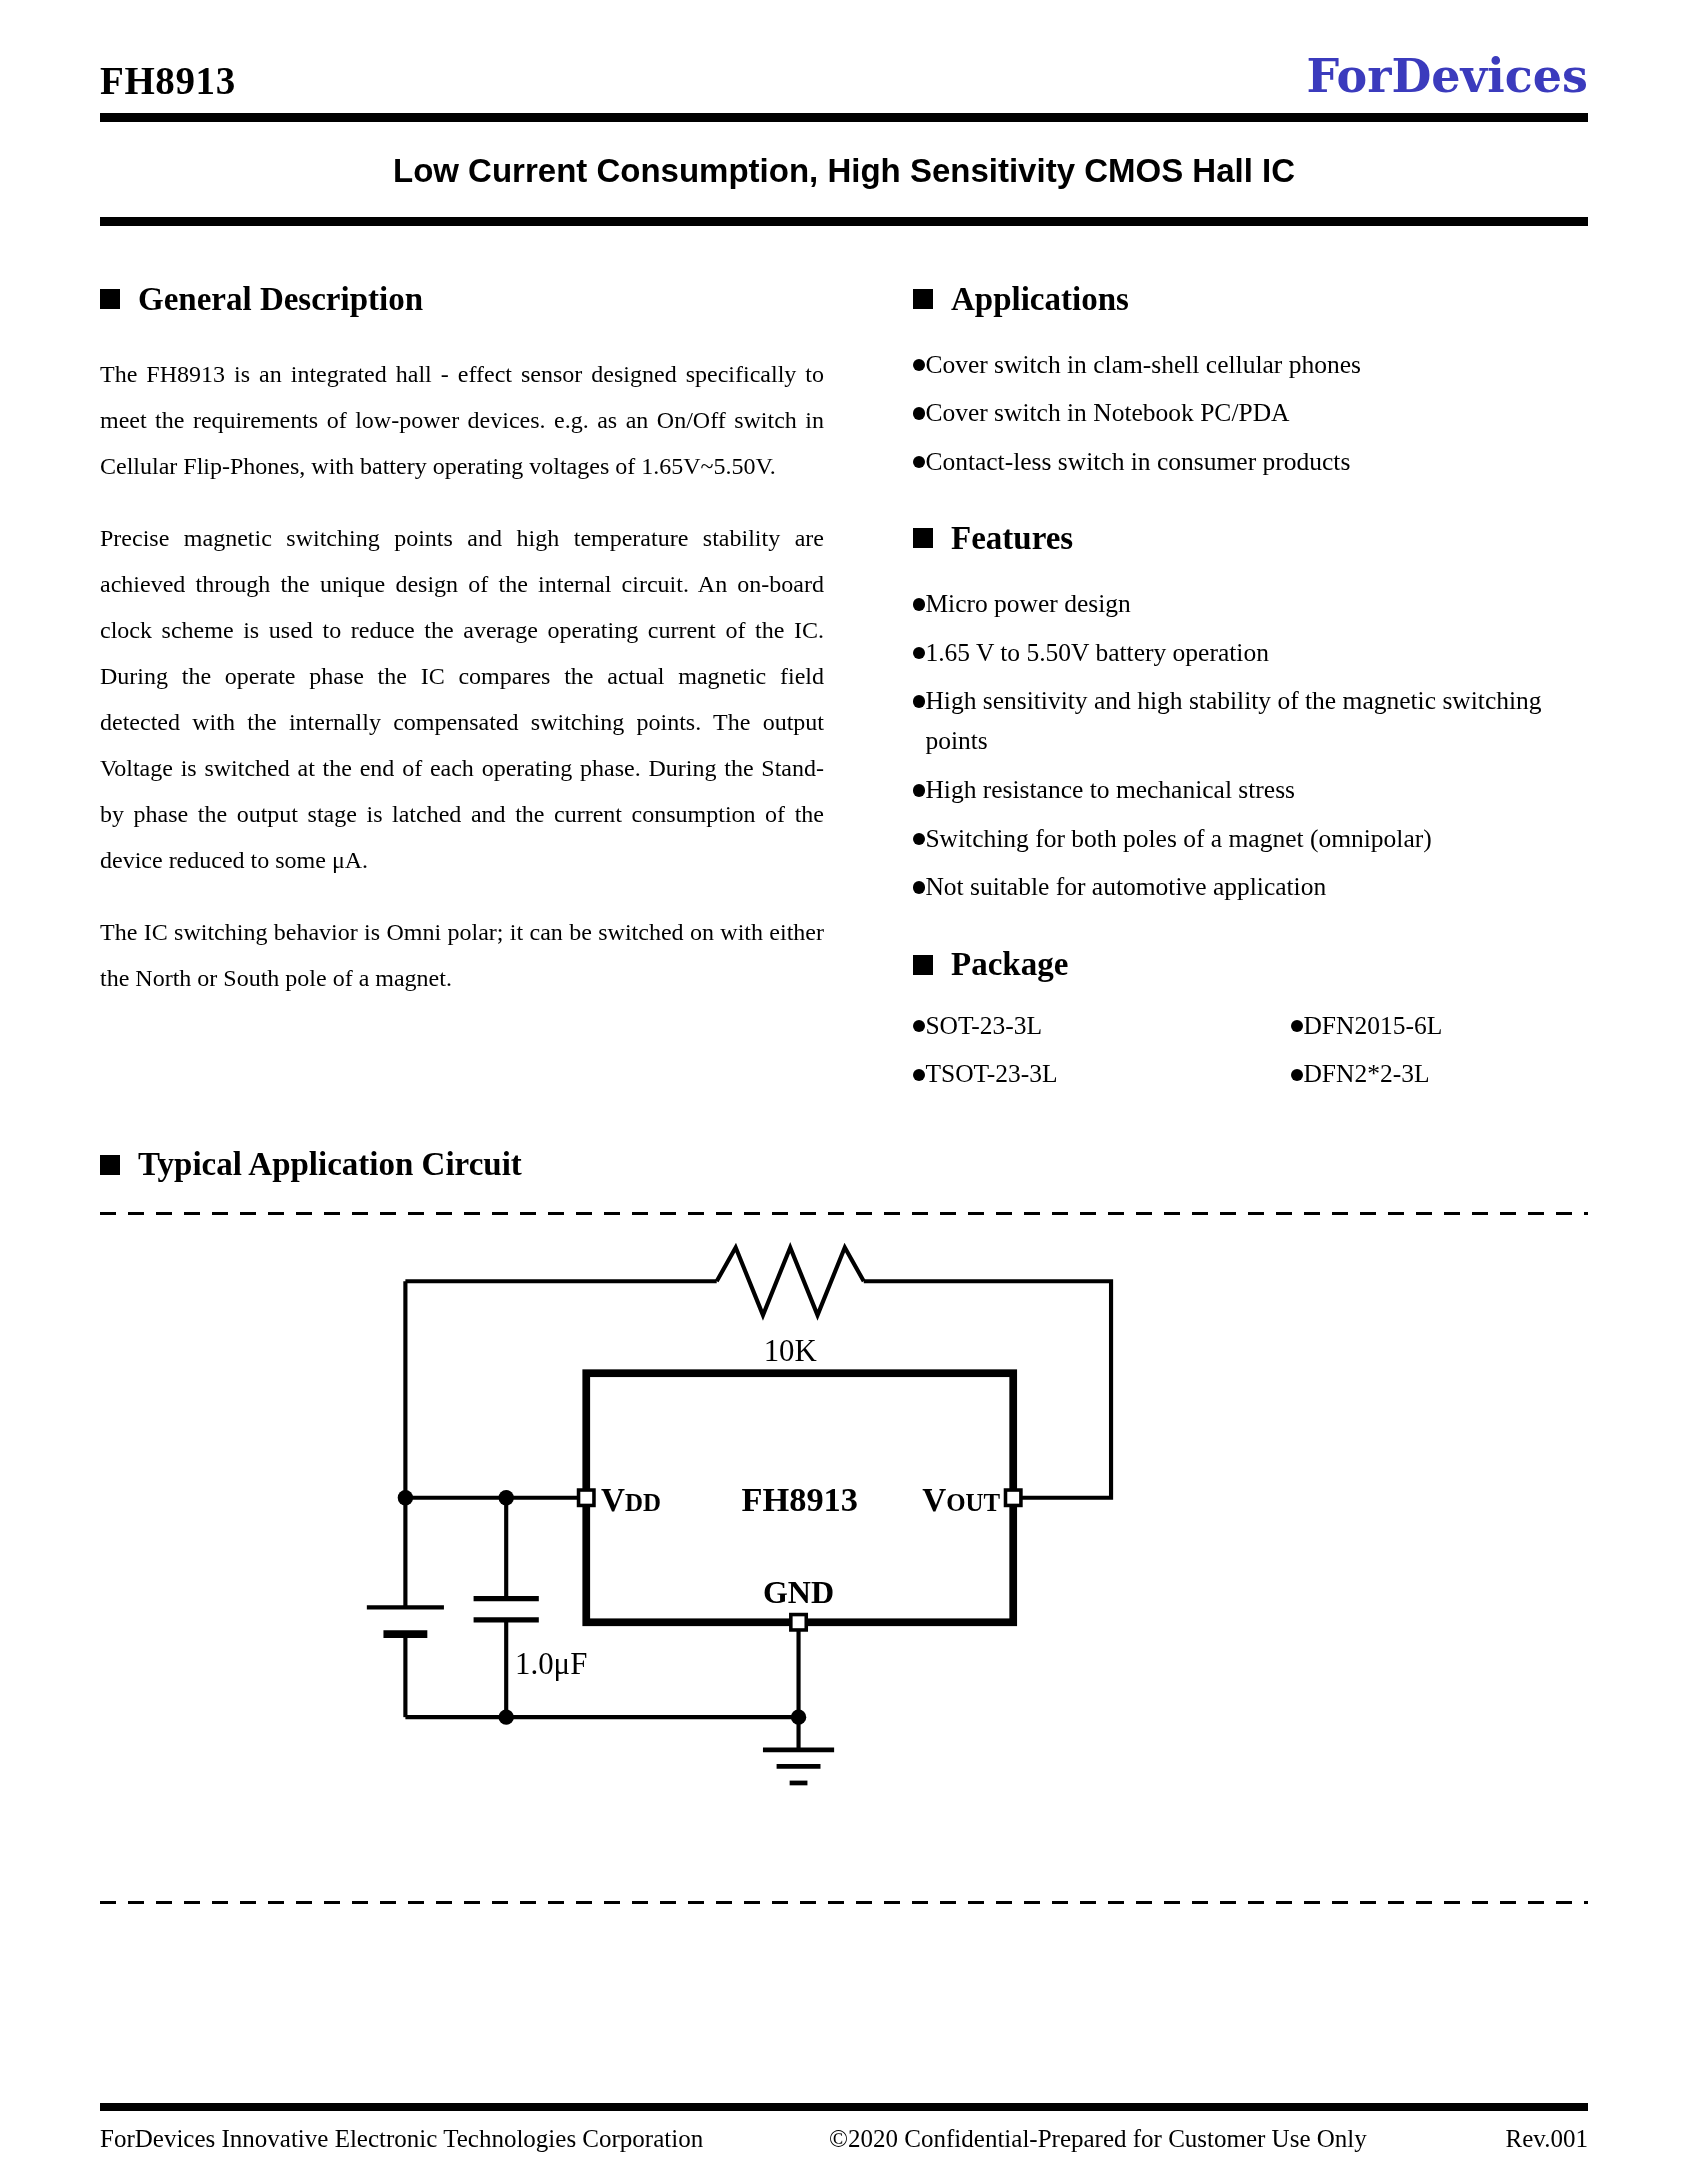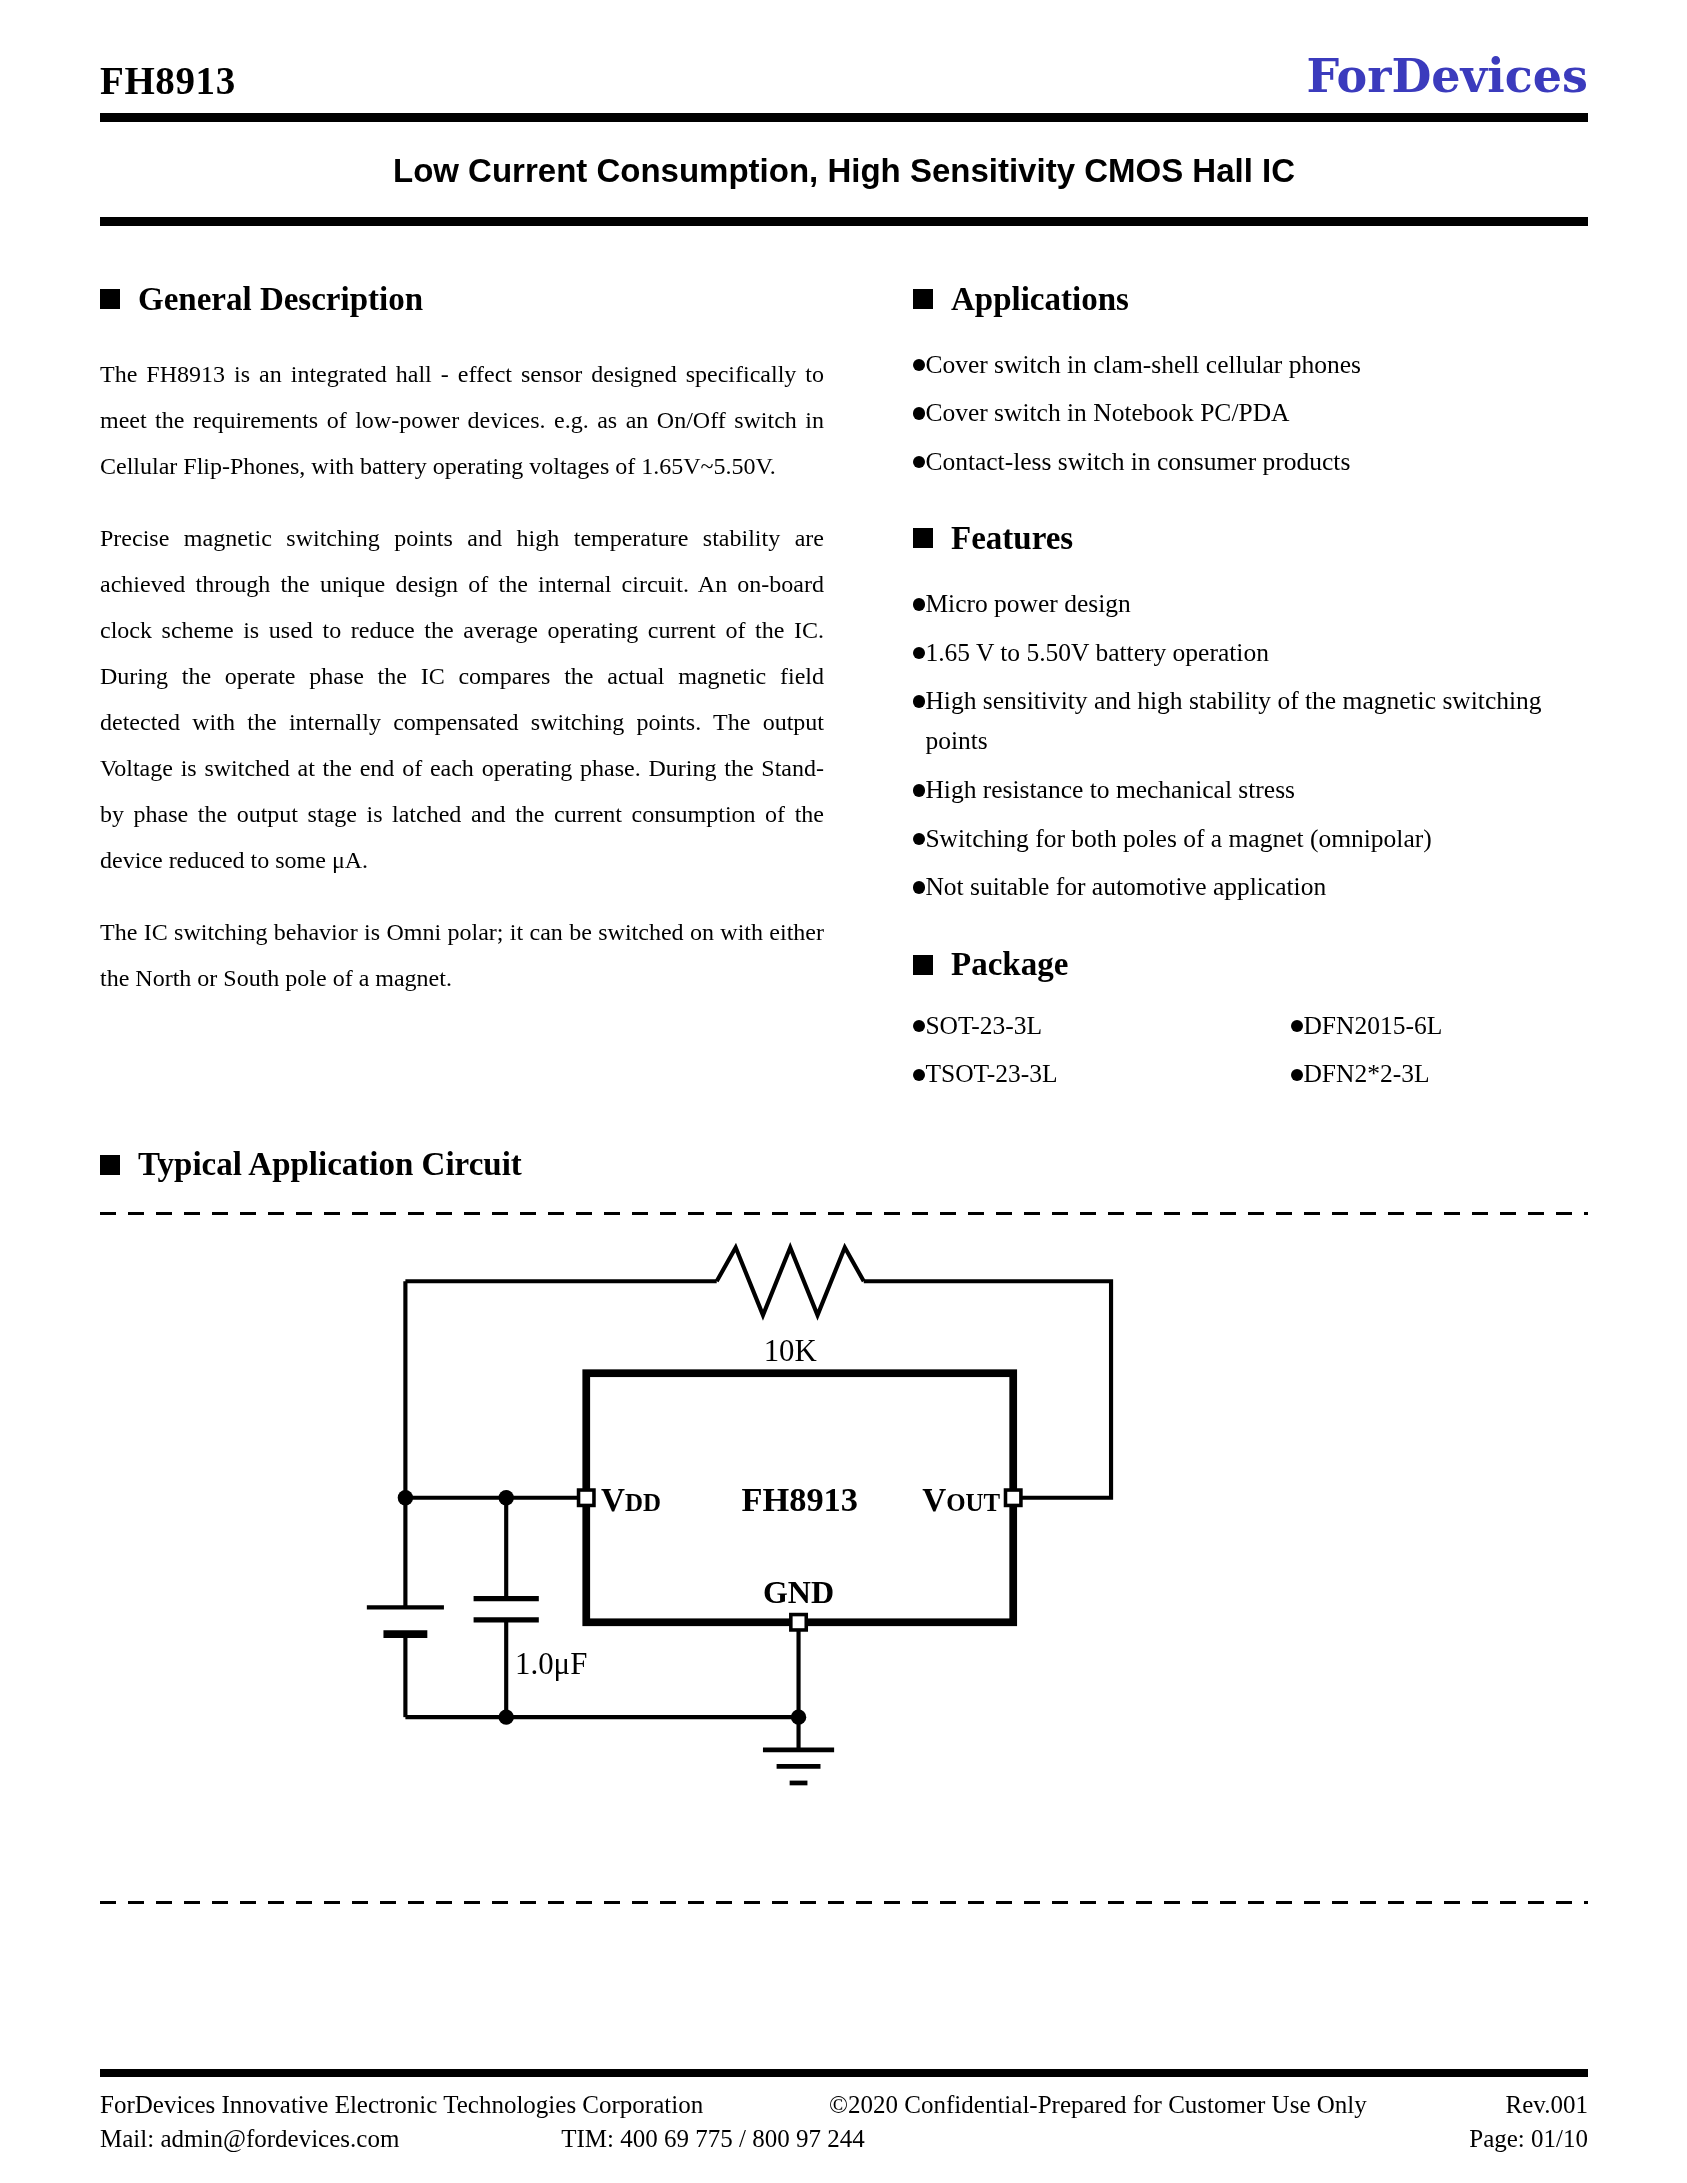--- a/index.html
+++ b/index.html
@@ -240,21 +240,16 @@
 
   <div class="dashed bottom"></div>
 
   <div class="footer">
     <div class="footer-rule"></div>
     <div class="footer-row">
       <span class="fcell-l">ForDevices Innovative Electronic Technologies Corporation</span>
       <span class="fcell-m">©2020 Confidential-Prepared for Customer Use Only</span>
       <span class="fcell-r">Rev.001</span>
     </div>
-    <div class="footer-row second">
-      <span class="fcell-l">Mail: admin@fordevices.com</span>
-      <span class="fcell-m">TIM: 400 69 775 / 800 97 244</span>
-      <span class="fcell-r">Page: 01/10</span>
-    </div>
   </div>
 
 </div>
 
 
 </body></html>

